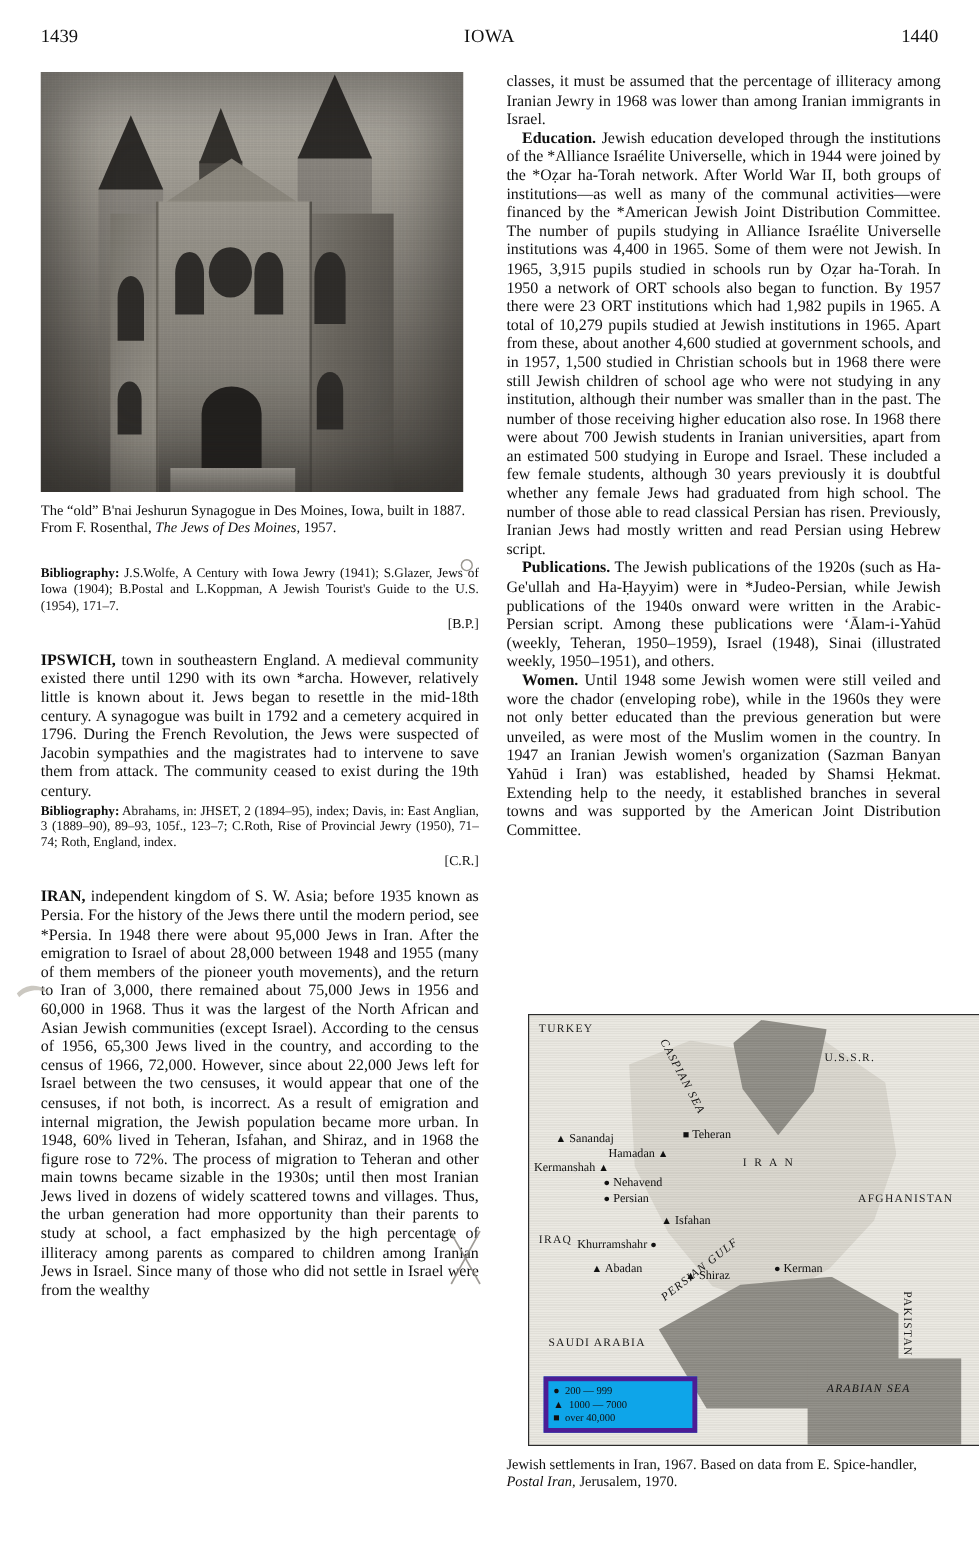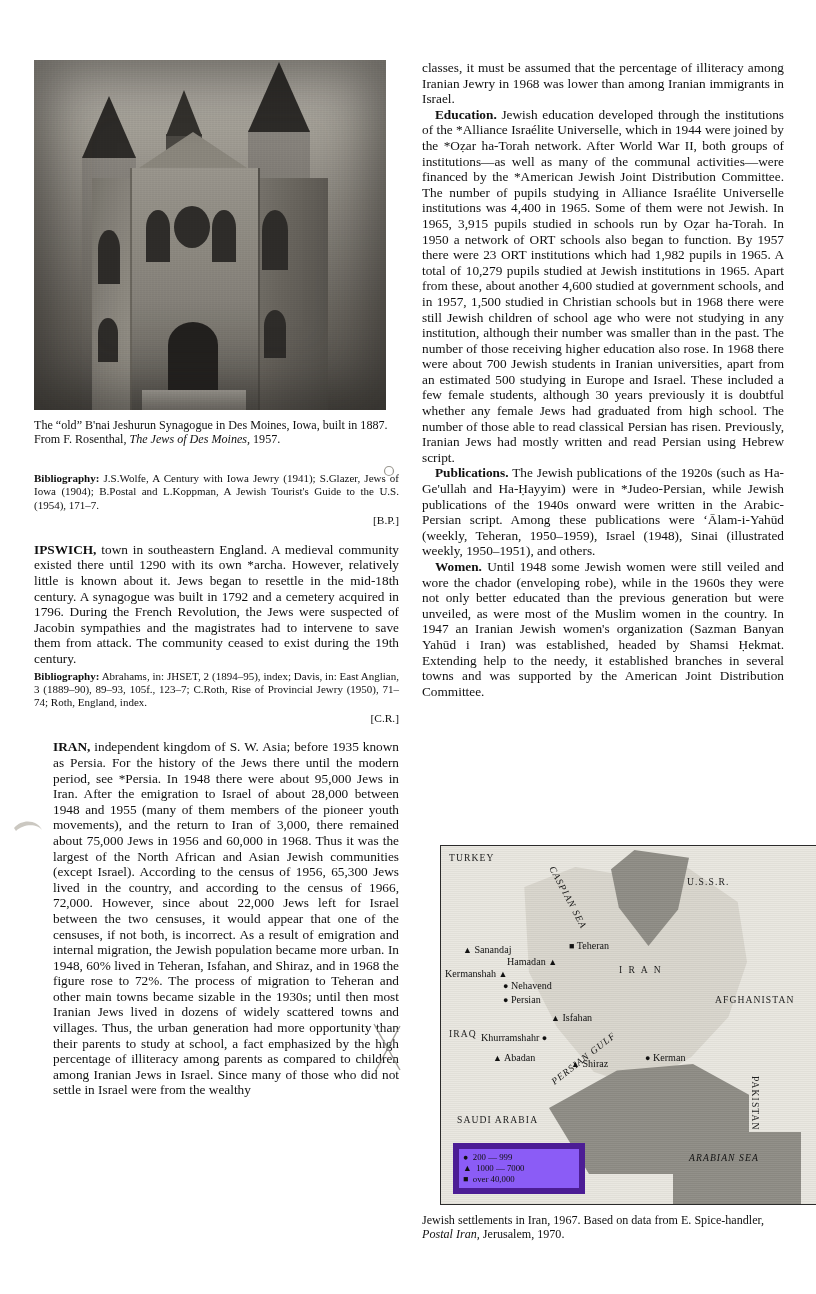--- a/index.html
+++ b/index.html
@@ -241,22 +241,22 @@
   .mk {
     position: absolute;
     color: #111;
     font-size: 9px;
     line-height: 9px;
   }
   .legend {
     position: absolute;
     left: 12px; bottom: 10px;
     width: 112px;
-    background: #8b5cf6;
-    border: 6px solid #4c1d95;
+    background: #0ea5e9;
+    border: 4px solid #4c1d95;
     padding: 3px 4px;
     font-size: 8.8px;
     line-height: 11px;
   }
   .legend div { white-space: nowrap; }
   .map-cap {
     position: absolute;
     left: 422px;
     top: 1213px;
     width: 362px;
@@ -266,20 +266,25 @@
   .scribble {
     position: absolute;
     pointer-events: none;
   }
 </style>
 </head>
 <body>
 
 <div class="page">
 
+  <div class="runhead">
+    <span class="folio-left">1439</span>
+    <span class="head-title">IOWA</span>
+    <span class="folio-right">1440</span>
+  </div>
 
   <div class="photo-syn">
     <div class="syn-sky"></div>
     <div class="tower tower-l"></div>
     <div class="tower tower-r"></div>
     <div class="spire spire-l"></div>
     <div class="spire spire-r"></div>
     <div class="syn-mid"></div>
     <div class="spire spire-m"></div>
     <div class="syn-body"></div>
@@ -313,21 +318,21 @@
 
     <p class="gap" style="margin-top:13px;">
       <span class="entry-head">IPSWICH,</span><span> town in southeastern England. A medieval community existed there until 1290 with its own *archa. However, relatively little is known about it. Jews began to resettle in the mid-18th century. A synagogue was built in 1792 and a cemetery acquired in 1796. During the French Revolution, the Jews were suspected of Jacobin sympathies and the magistrates had to intervene to save them from attack. The community ceased to exist during the 19th century.</span>
     </p>
 
     <p class="biblio">
       <span class="lbl">Bibliography:</span><span> Abrahams, in: JHSET, 2 (1894–95), index; Davis, in: East Anglian, 3 (1889–90), 89–93, 105f., 123–7; C.Roth, Rise of Provincial Jewry (1950), 71–74; Roth, England, index.</span>
     </p>
     <div class="sig">[C.R.]</div>
 
-    <p class="gap" style="margin-top:13px;margin-left:19px;">
+    <p class="gap" style="margin-top:13px;">
       <span class="entry-head">IRAN,</span><span> independent kingdom of S. W. Asia; before 1935 known as Persia. For the history of the Jews there until the modern period, see *Persia. In 1948 there were about 95,000 Jews in Iran. After the emigration to Israel of about 28,000 between 1948 and 1955 (many of them members of the pioneer youth movements), and the return to Iran of 3,000, there remained about 75,000 Jews in 1956 and 60,000 in 1968. Thus it was the largest of the North African and Asian Jewish communities (except Israel). According to the census of 1956, 65,300 Jews lived in the country, and according to the census of 1966, 72,000. However, since about 22,000 Jews left for Israel between the two censuses, it would appear that one of the censuses, if not both, is incorrect. As a result of emigration and internal migration, the Jewish population became more urban. In 1948, 60% lived in Teheran, Isfahan, and Shiraz, and in 1968 the figure rose to 72%. The process of migration to Teheran and other main towns became sizable in the 1930s; until then most Iranian Jews lived in dozens of widely scattered towns and villages. Thus, the urban generation had more opportunity than their parents to study at school, a fact emphasized by the high percentage of illiteracy among parents as compared to children among Iranian Jews in Israel. Since many of those who did not settle in Israel were from the wealthy</span>
     </p>
   </div>
 
   <div class="col col-right" style="top: 60px; width: 362px;">
 
     <p>classes, it must be assumed that the percentage of illiteracy among Iranian Jewry in 1968 was lower than among Iranian immigrants in Israel.</p>
 
     <p class="indent">
       <span class="bold">Education.</span><span> Jewish education developed through the institutions of the *Alliance Israélite Universelle, which in 1944 were joined by the *Oẓar ha-Torah network. After World War II, both groups of institutions—as well as many of the communal activities—were financed by the *American Jewish Joint Distribution Committee. The number of pupils studying in Alliance Israélite Universelle institutions was 4,400 in 1965. Some of them were not Jewish. In 1965, 3,915 pupils studied in schools run by Oẓar ha-Torah. In 1950 a network of ORT schools also began to function. By 1957 there were 23 ORT institutions which had 1,982 pupils in 1965. A total of 10,279 pupils studied at Jewish institutions in 1965. Apart from these, about another 4,600 studied at government schools, and in 1957, 1,500 studied in Christian schools but in 1968 there were still Jewish children of school age who were not studying in any institution, although their number was smaller than in the past. The number of those receiving higher education also rose. In 1968 there were about 700 Jewish students in Iranian universities, apart from an estimated 500 studying in Europe and Israel. These included a few female students, although 30 years previously it is doubtful whether any female Jews had graduated from high school. The number of those able to read classical Persian has risen. Previously, Iranian Jews had mostly written and read Persian using Hebrew script.</span>

